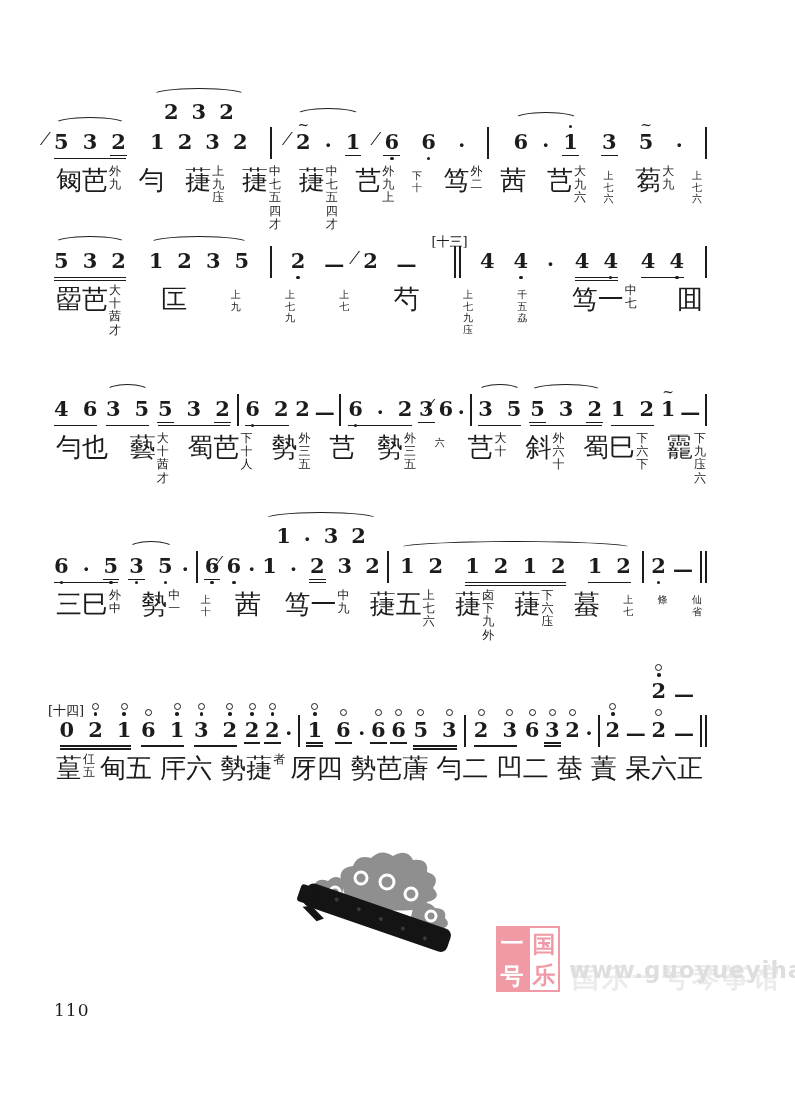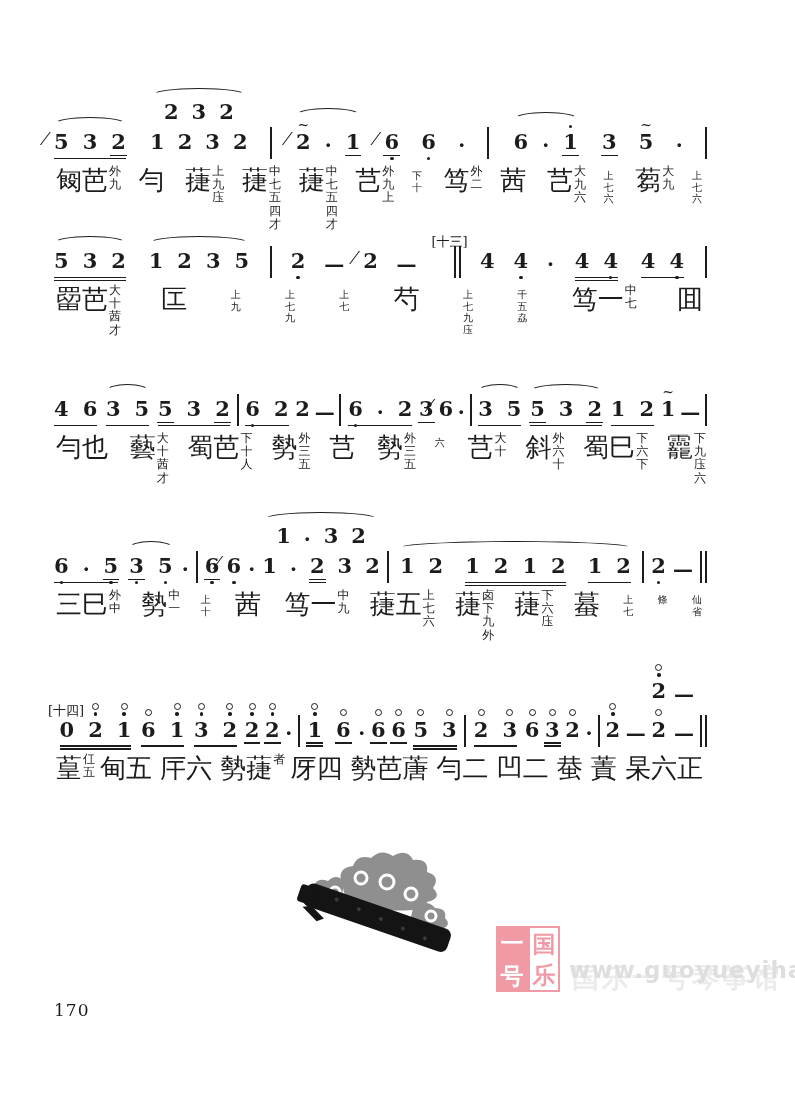--- a/index.html
+++ b/index.html
@@ -1040,21 +1040,21 @@
           <circle cx="50" cy="66" r="2"></circle>
           <circle cx="74" cy="68" r="2"></circle>
           <circle cx="98" cy="70" r="2"></circle>
           <circle cx="122" cy="72" r="2"></circle>
           <circle cx="146" cy="74" r="2"></circle>
         </g>
     </g>
   </svg>
 </div>
 
-<div class="pageno">170</div>
+<div class="pageno">110</div>
 
 <div class="seal">
   <div class="half left" style="background: rgb(240, 154, 166);">
     <span>一</span>
       <span>号</span>
   </div>
   <div class="half right" style="border-color: rgb(240, 154, 166); color: rgb(240, 154, 166);">
     <span>国</span>
       <span>乐</span>
   </div>

